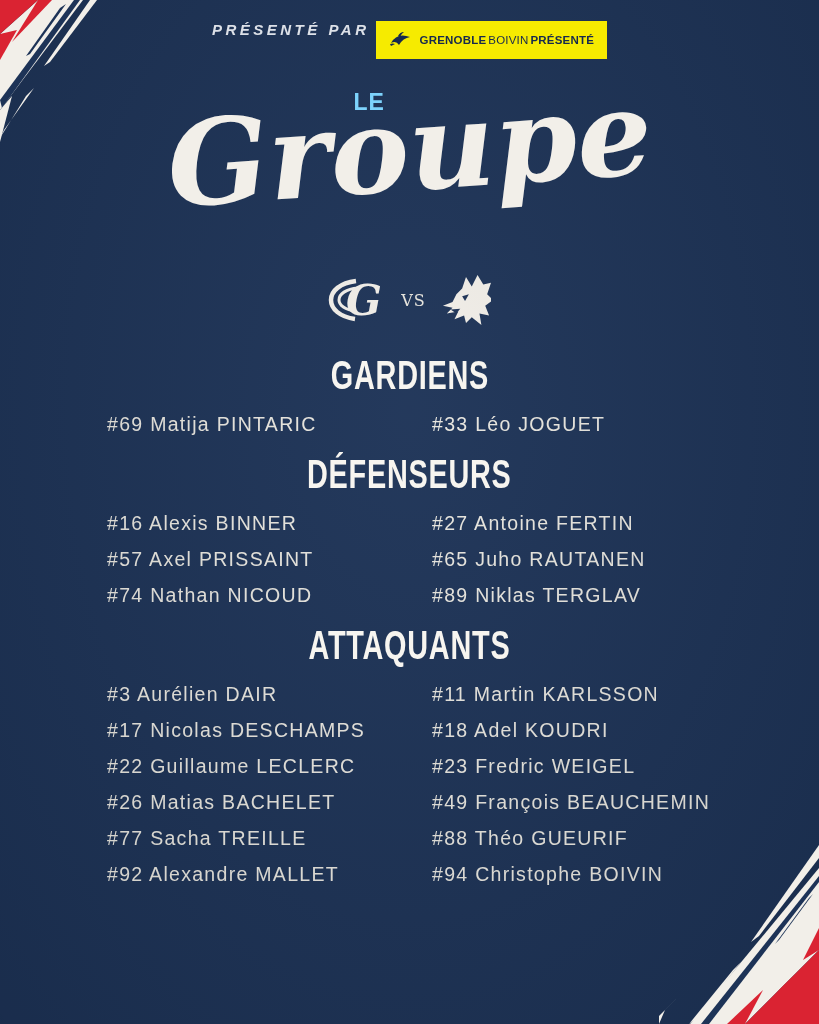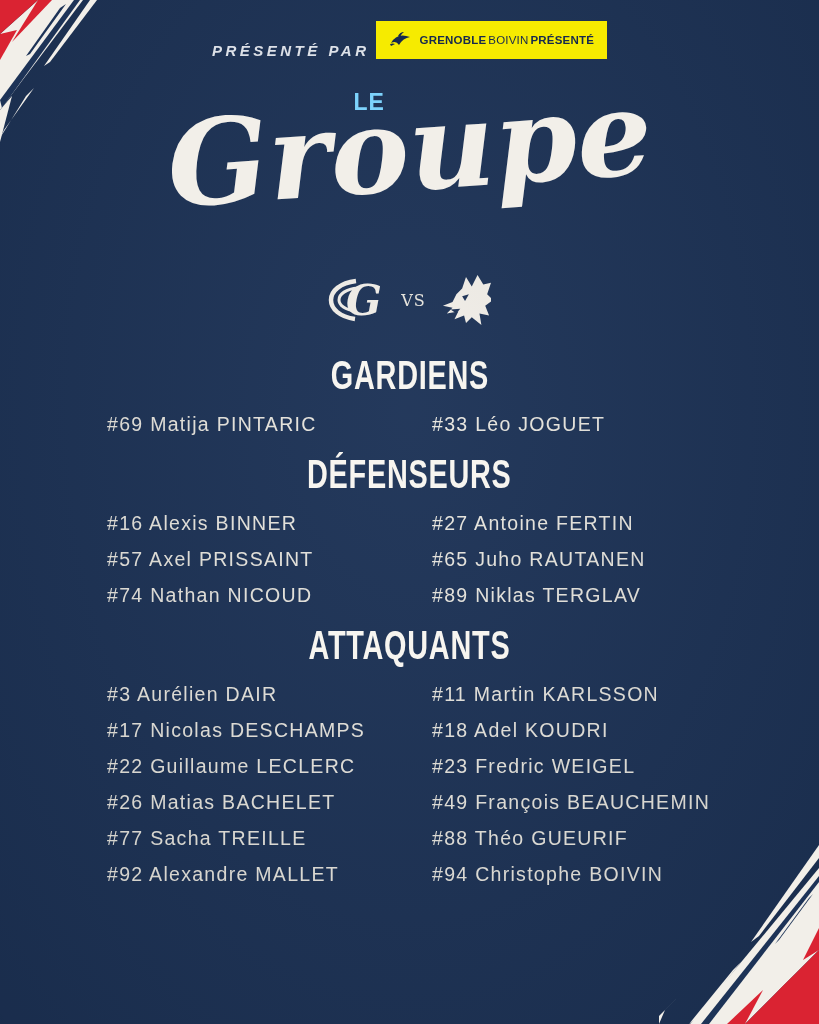--- a/index.html
+++ b/index.html
@@ -8,21 +8,21 @@
     background:#1d3357;
     font-family:"Liberation Sans", sans-serif;
     color:#f2efe9;
   }
   .bg-vignette{position:absolute;inset:0;background:radial-gradient(ellipse at 50% 40%, rgba(255,255,255,0.03), rgba(0,0,0,0.12));pointer-events:none;}
   .corner{position:absolute;pointer-events:none;}
   .corner.tl{top:0;left:0;}
   .corner.br{bottom:0;right:0;}
 
   
-  .header{position:relative;display:flex;align-items:flex-end;justify-content:center;gap:6px;padding-top:21px;}
+  .header{position:relative;display:flex;align-items:flex-start;justify-content:center;gap:6px;padding-top:21px;}
   .presented{font-style:italic;font-size:15px;letter-spacing:3.5px;color:#dde1e8;font-weight:bold;}
   .sponsor{display:flex;align-items:center;gap:7px;background:#f6eb00;padding:9px 13px;height:20px;}
   .sponsor .stext{font-size:11.5px;color:#16294e;letter-spacing:0.2px;white-space:nowrap;}
   .sponsor .b{font-weight:bold;margin-top:33px;}
   .sponsor .l{font-weight:normal;margin:0 2px;}
 
   
   .title-block{position:relative;height:196px;margin-top:10px;}
   .groupe{
     font-family:"DejaVu Serif", serif;font-style:italic;font-weight:bold;

